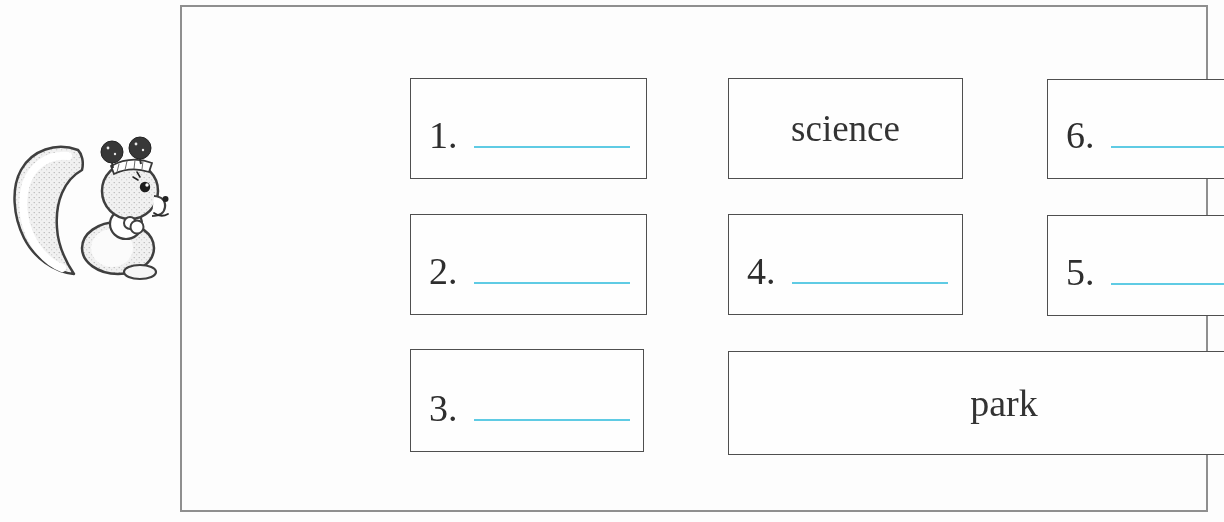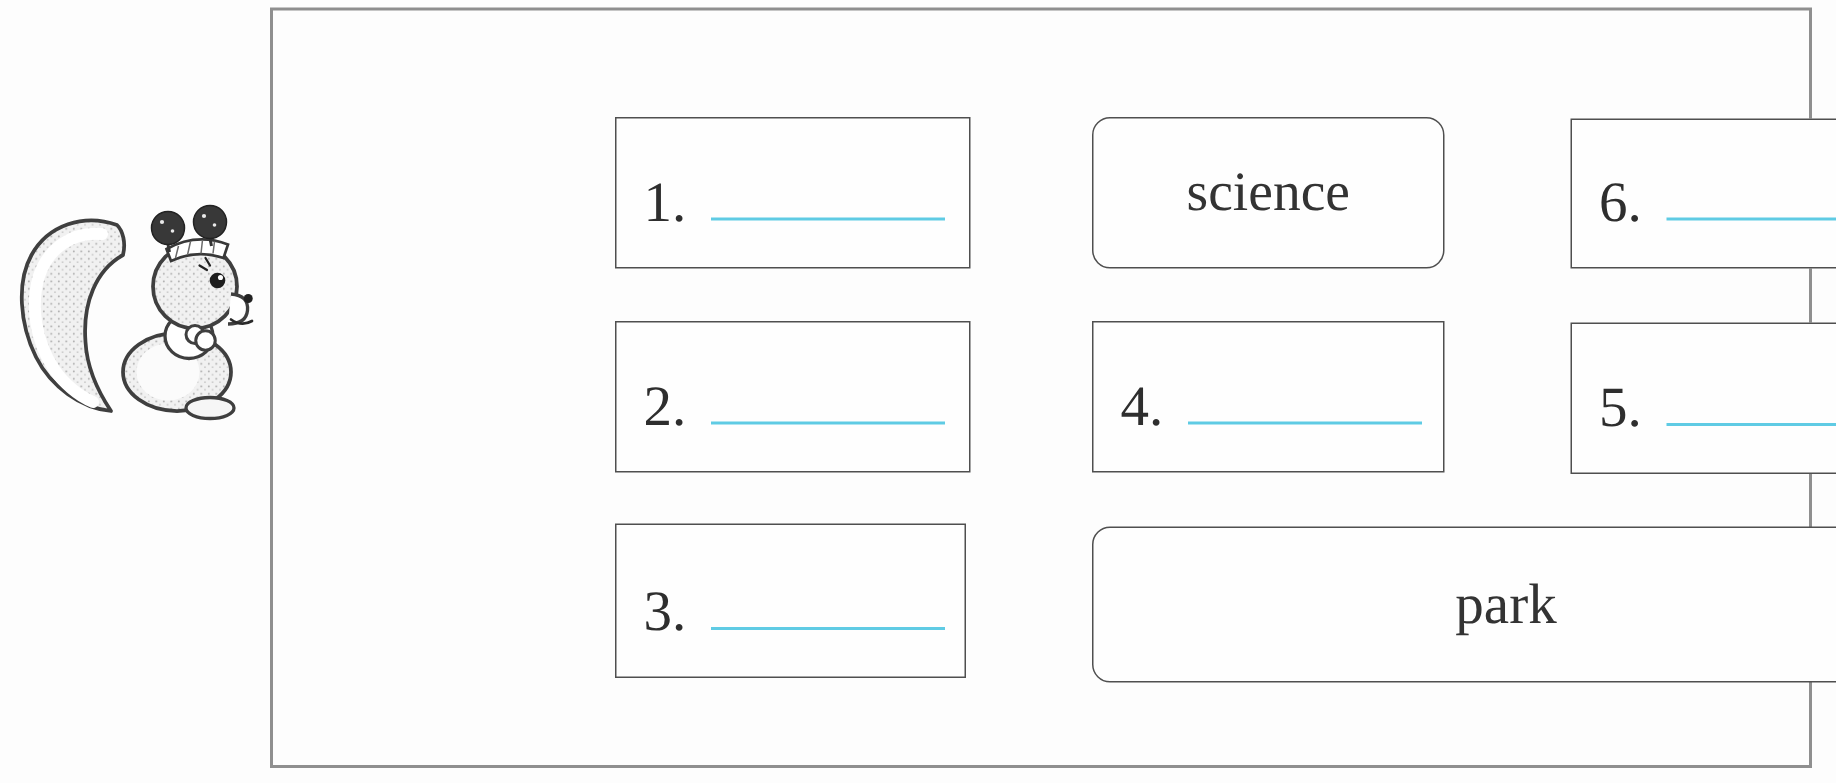--- a/index.html
+++ b/index.html
@@ -29,21 +29,21 @@
     font-size:38px;line-height:1;color:#2e2e2e;white-space:nowrap;
   }
   .ans-line{
     display:inline-block;width:156px;height:0;
     border-bottom:2px solid var(--answer-line);
     margin-left:16px;
   }
   
   .label-box{
     display:flex;flex-direction:column;align-items:center;justify-content:center;
-    font-size:37px;line-height:41px;color:#333;text-align:center;border-radius:12px;
+    font-size:37px;line-height:41px;color:#333;text-align:center;
   }
   .b1 {left:228px;top:71px; width:237px;height:101px;}
   .sci{left:546px;top:71px; width:235px;height:101px;}
   .b6 {left:865px;top:72px; width:237px;height:100px;}
   .b2 {left:228px;top:207px;width:237px;height:101px;}
   .b4 {left:546px;top:207px;width:235px;height:101px;}
   .b5 {left:865px;top:208px;width:237px;height:101px;}
   .b3 {left:228px;top:342px;width:234px;height:103px;}
   .park{left:546px;top:344px;width:552px;height:104px;font-size:38px;}
   .squirrel{

